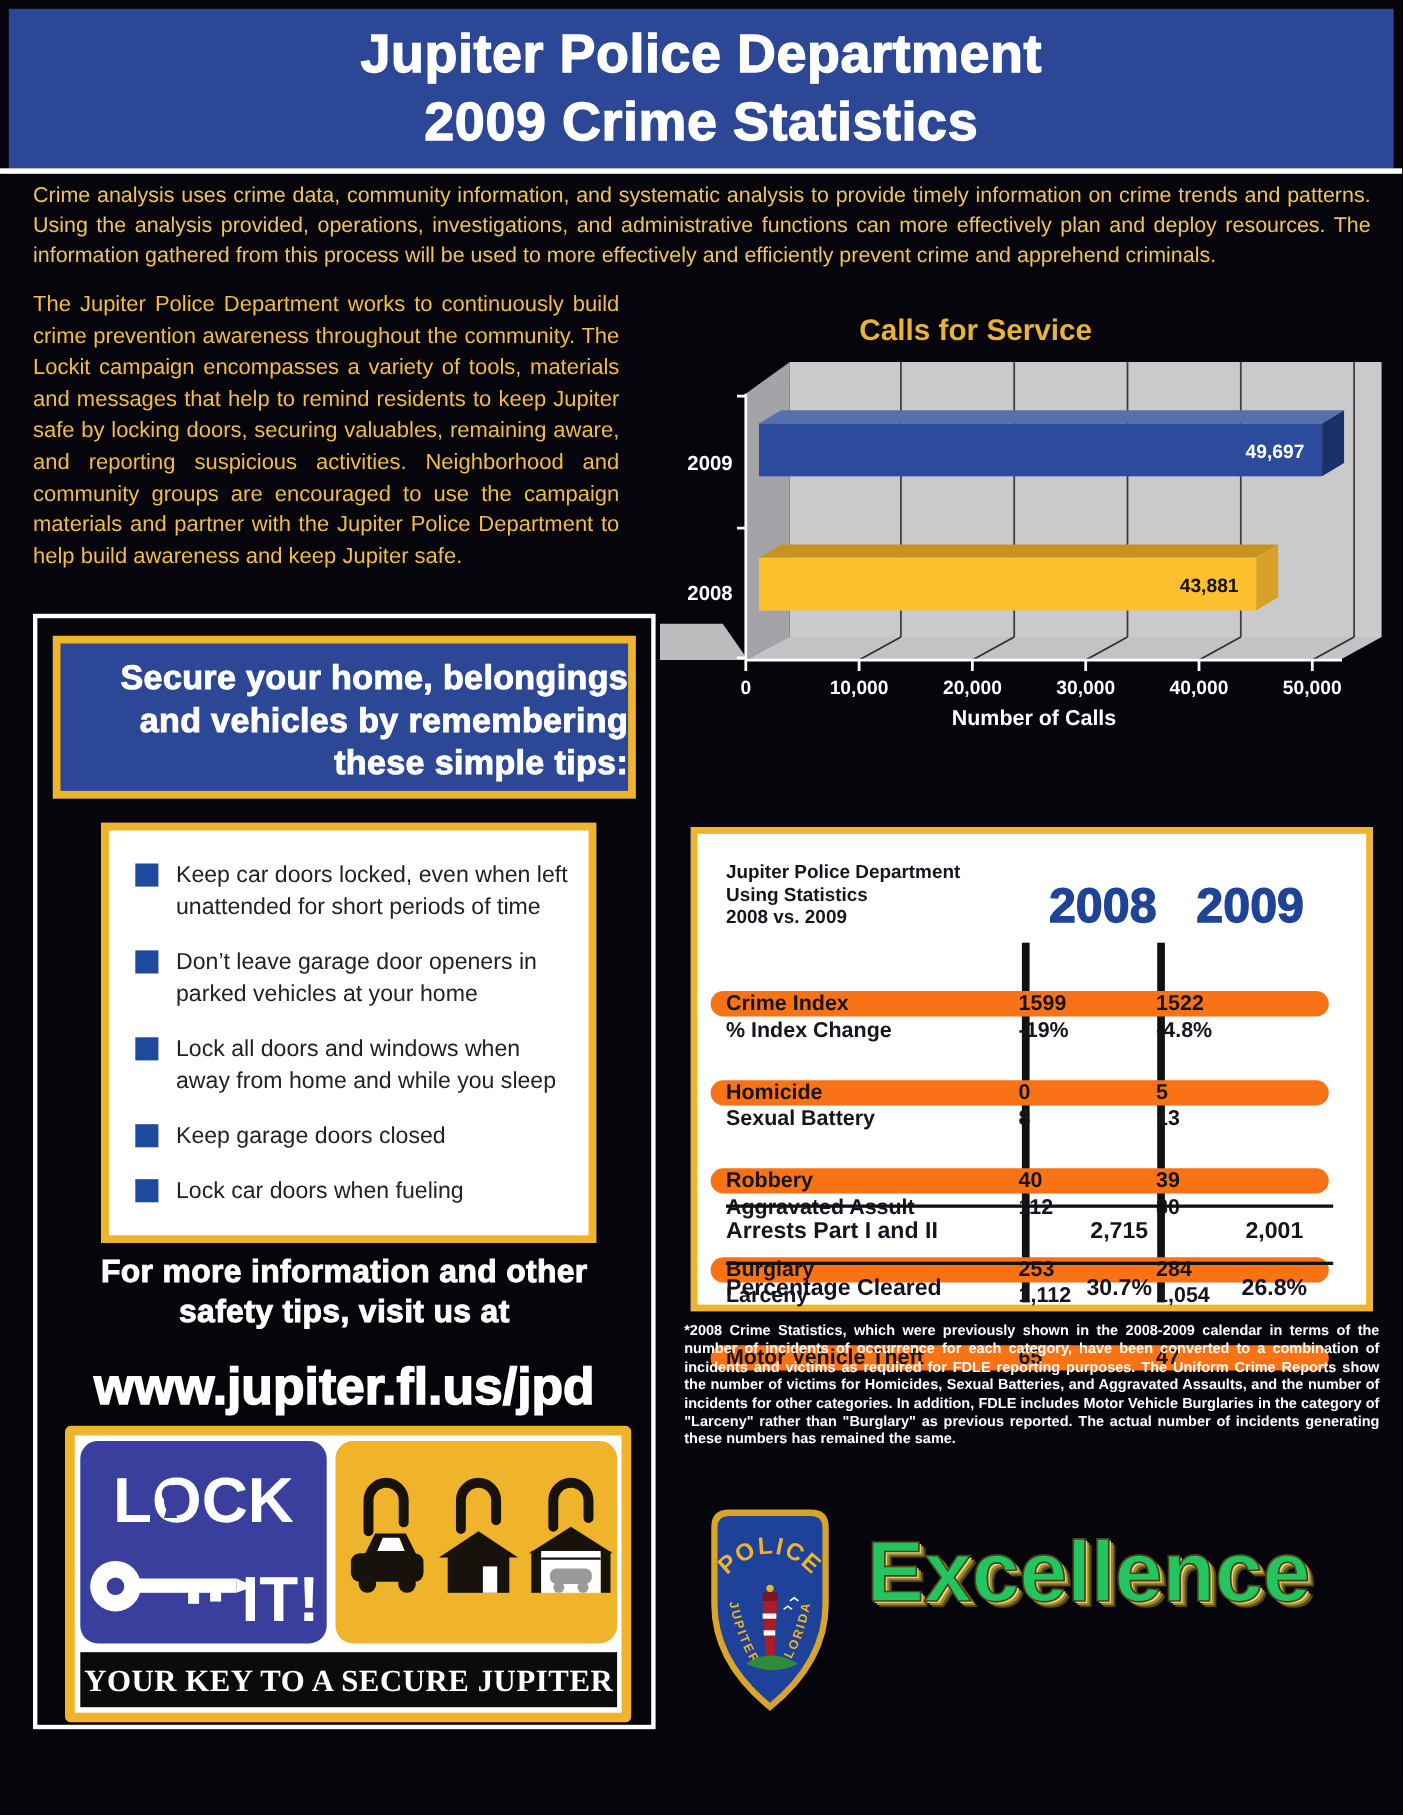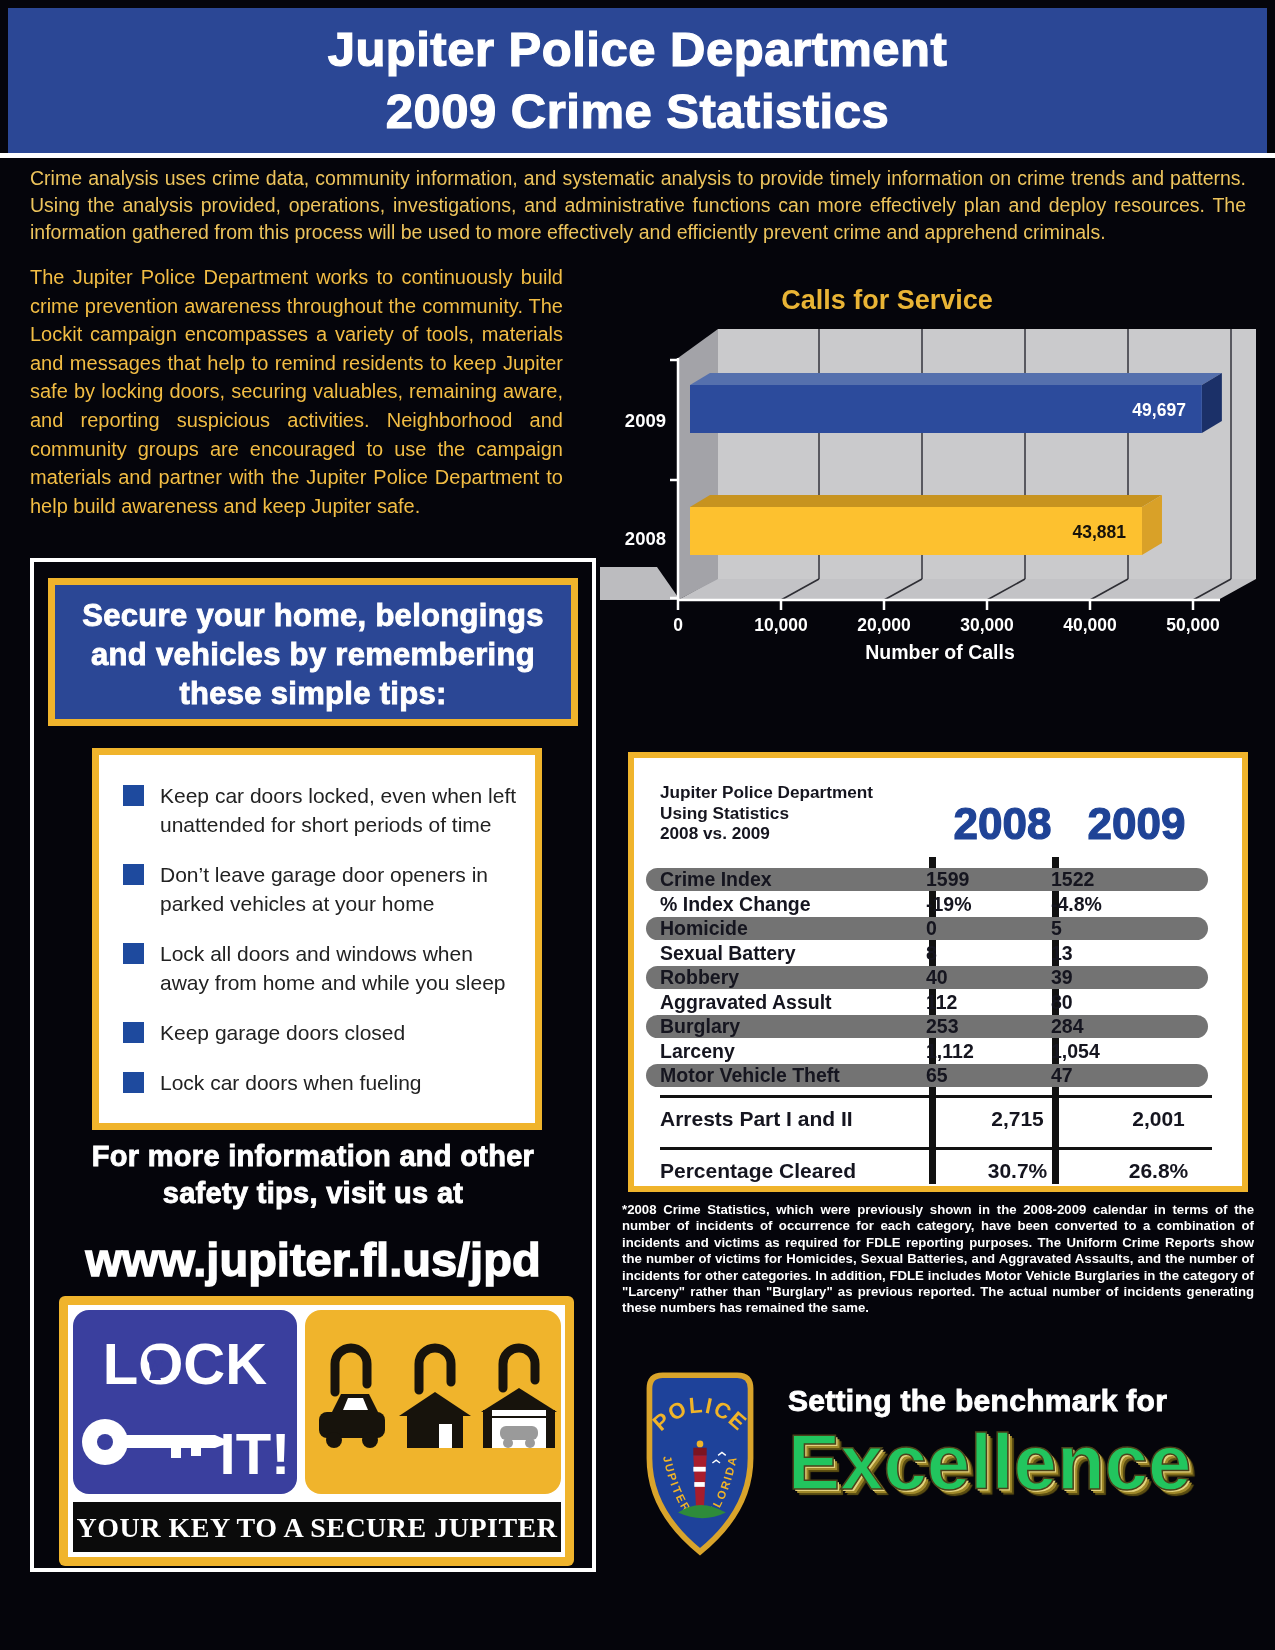--- a/index.html
+++ b/index.html
@@ -22,21 +22,21 @@
   #community{left:30px;top:263px;width:533px;font-size:20px;line-height:28.6px;color:#f2bd44;text-align:justify;}
 
   
   #chart{left:600px;top:262px;width:675px;height:403px;}
   #chart svg{display:block;}
   #chart text{font-family:"Liberation Sans",sans-serif;}
 
   
   #panel{left:30px;top:558px;width:566px;height:1014px;background:#05050b;border:4px solid #fff;box-sizing:border-box;}
   #tips-head{position:absolute;left:14px;top:16px;right:14px;height:148px;background:#2b4795;
-             border:7px solid #f0b42c;box-sizing:border-box;text-align:center;color:#fff;}
+             border:7px solid #f0b42c;box-sizing:border-box;text-align:right;color:#fff;}
   #tips-head .hl-line{font-size:31px;line-height:39px;}
   #tips-head-pad{padding-top:11px;}
   #tips-box{position:absolute;left:58px;top:186px;width:450px;height:382px;background:#fff;
             border:7px solid #f0b42c;box-sizing:border-box;padding:26px 18px 10px 24px;}
   .tip{display:flex;margin-bottom:21px;}
   .tip .bullet{flex:0 0 21px;width:21px;height:21px;background:#1e4a9e;margin:4px 16px 0 0;}
   .tip .tip-text{font-size:21px;line-height:29px;font-weight:400;color:#222;}
   #info{position:absolute;left:0;top:576px;width:100%;text-align:center;color:#fff;}
   #info .i-line{font-size:29px;line-height:37px;}
   #info .i-url{font-size:47px;line-height:56px;margin-top:20px;-webkit-text-stroke:1.4px #fff;font-weight:700;}
@@ -49,21 +49,21 @@
   .col-head{position:absolute;top:44px;font-size:44px;font-weight:700;color:#1f4396;
             -webkit-text-stroke:1.2px #1f4396;text-align:center;line-height:1;}
   #ch-2008{left:306px;width:125px;}
   #ch-2009{left:431px;width:143px;}
   .vline{position:absolute;top:99px;height:327px;width:7px;background:#111;}
   #vl1{left:295px;} #vl2{left:418px;}
   #rows{position:absolute;left:0;top:110px;right:0;}
   .trow{height:23px;margin:0 34px 1.5px 12px;padding-left:14px;border-radius:13px;
         display:grid;grid-template-columns:266px 125px 1fr;align-items:center;
         font-size:19.5px;font-weight:700;}
-  .trow.hl{background:#737373;}
+  .trow.hl{background:#f97316;margin-top:33px;}
   .trow .c-2008,.trow .c-2009{text-align:left;}
   #summary{position:absolute;left:0;top:330px;right:0;}
   .sline{height:3px;background:#111;margin:7px 30px 0 26px;}
   .srow{height:42px;margin:0 34px 0 12px;padding-left:14px;
         display:grid;grid-template-columns:266px 125px 1fr;align-items:center;
         font-size:21px;font-weight:700;gap:29px;}
   .srow .c-2008,.srow .c-2009{text-align:center;}
 
   
   #footnote{left:622px;top:1202px;width:632px;font-size:13.2px;line-height:16.4px;
@@ -359,17 +359,16 @@
         <rect x="58" y="84" width="14" height="8" fill="#7c1420"></rect>
         <circle cx="65" cy="80" r="3.5" fill="#f0b428"></circle>
         <path d="M42,152 Q65,136 92,152 Q68,164 42,152 Z" fill="#2e8b3a"></path>
         <path d="M78,100 l4,-3 l4,3" stroke="#fff" stroke-width="1.5" fill="none"></path>
         <path d="M84,92 l4,-3 l4,3" stroke="#fff" stroke-width="1.5" fill="none"></path>
       </g>
     </svg>
   </div>
 
   <div id="bench" class="abs">
-    <div id="bench-1" class="impact-sm">Setting the benchmark for</div>
     <div id="bench-2">Excellence</div>
   </div>
 
 </div>
 
 </body></html>

